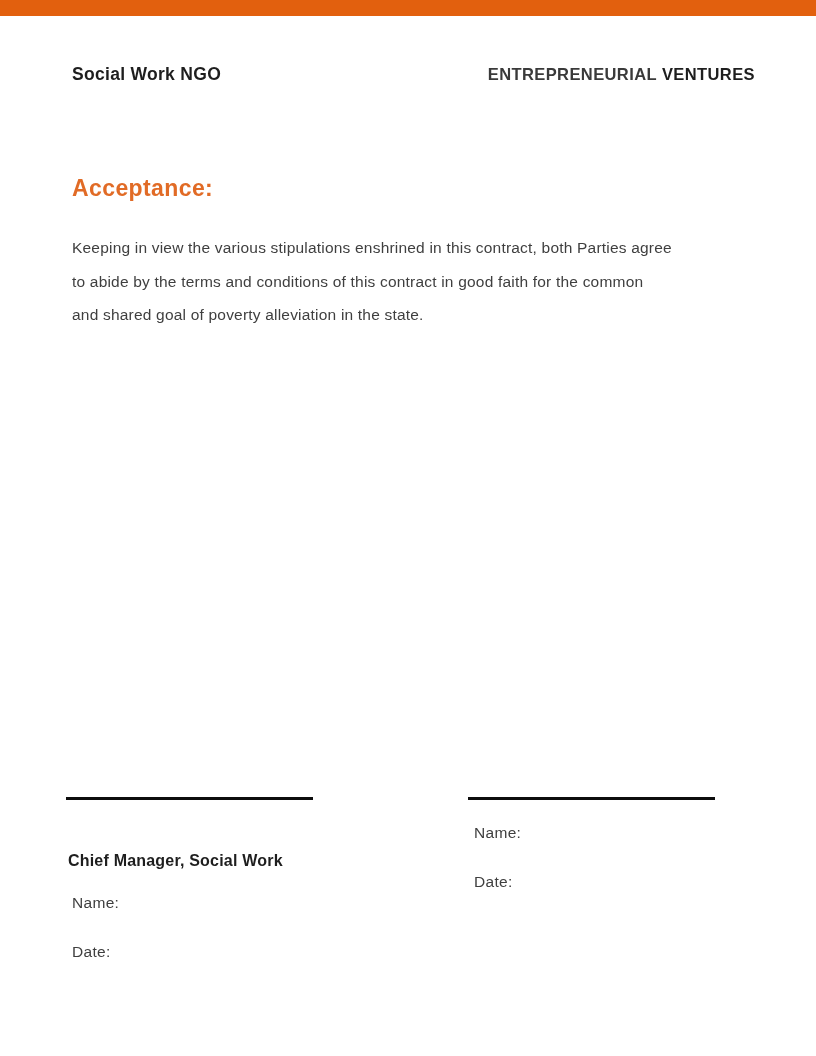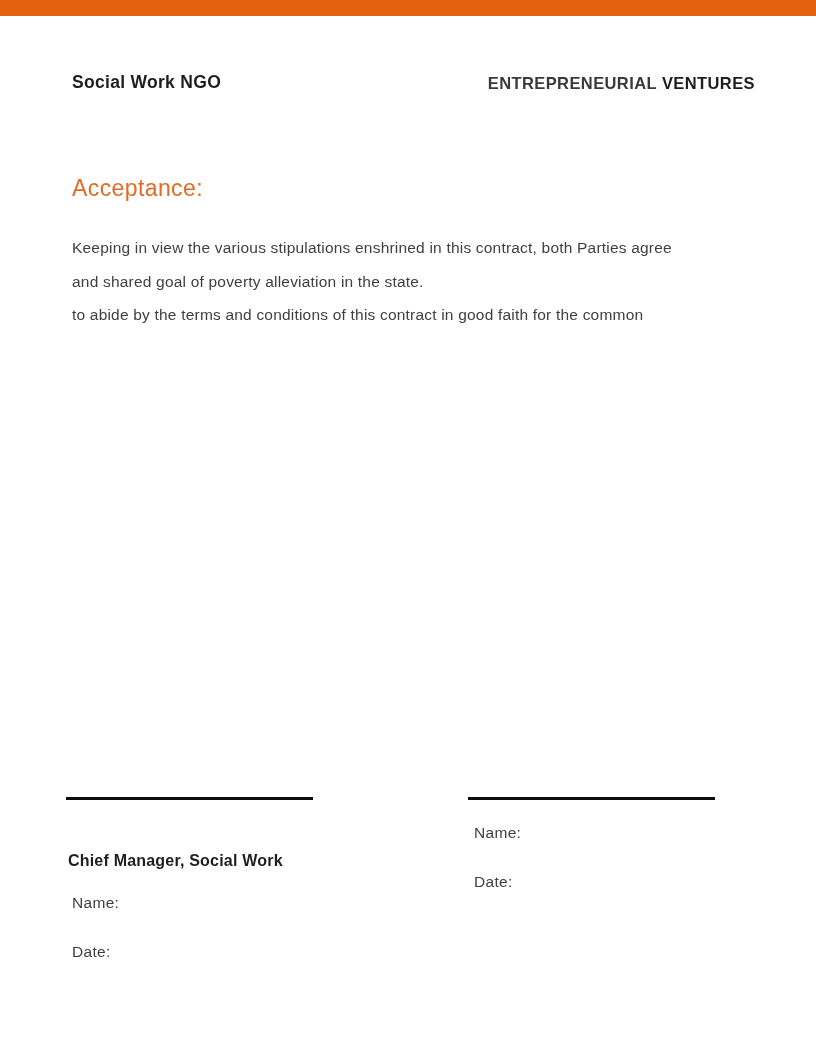--- a/index.html
+++ b/index.html
@@ -24,26 +24,26 @@
   }
   .topbar {
     position: absolute;
     top: 0; left: 0;
     width: 100%;
     height: 16px;
     background: var(--accent);
   }
   .doc-header {
     position: absolute;
-    top: 72px;
+    top: 64px;
     left: 72px;
     right: 61px;
     display: flex;
     justify-content: space-between;
-    align-items: flex-end;
+    align-items: center;
   }
   .brand-left {
     font-size: 17.5px;
     font-weight: 700;
     color: var(--ink-dark);
     letter-spacing: 0.3px;
   }
   .brand-right {
     font-size: 16.5px;
     letter-spacing: 0.4px;
@@ -57,21 +57,21 @@
     color: var(--ink-dark);
   }
   .acceptance {
     position: absolute;
     top: 175px;
     left: 72px;
     right: 58px;
   }
   .acceptance-title {
     font-size: 23px;
-    font-weight: 400;
+    font-weight: 700;
     color: var(--heading);
     letter-spacing: 0.4px;
   }
   .acceptance-body {
     margin-top: 29px;
     font-size: 15.5px;
     line-height: 33.5px;
     color: var(--ink-body);
     letter-spacing: 0.2px;
   }
@@ -126,22 +126,22 @@
     <div class="brand-right">
       <span class="light">ENTREPRENEURIAL</span>
       <span class="strong">VENTURES</span>
     </div>
   </header>
 
   <section class="acceptance">
     <h1 class="acceptance-title">Acceptance:</h1>
     <div class="acceptance-body">
       <div>Keeping in view the various stipulations enshrined in this contract, both Parties agree</div>
+      <div>to abide by the terms and conditions of this contract in good faith for the common</div>
       <div>and shared goal of poverty alleviation in the state.</div>
-      <div>to abide by the terms and conditions of this contract in good faith for the common</div>
     </div>
   </section>
 
   <div class="signature-row">
 
     <div class="signature-block">
       <div class="signature-line"></div>
       <div class="signature-role">Chief Manager, Social Work</div>
       <div class="signature-field field-name">Name:</div>
       <div class="signature-field field-date">Date:</div>

